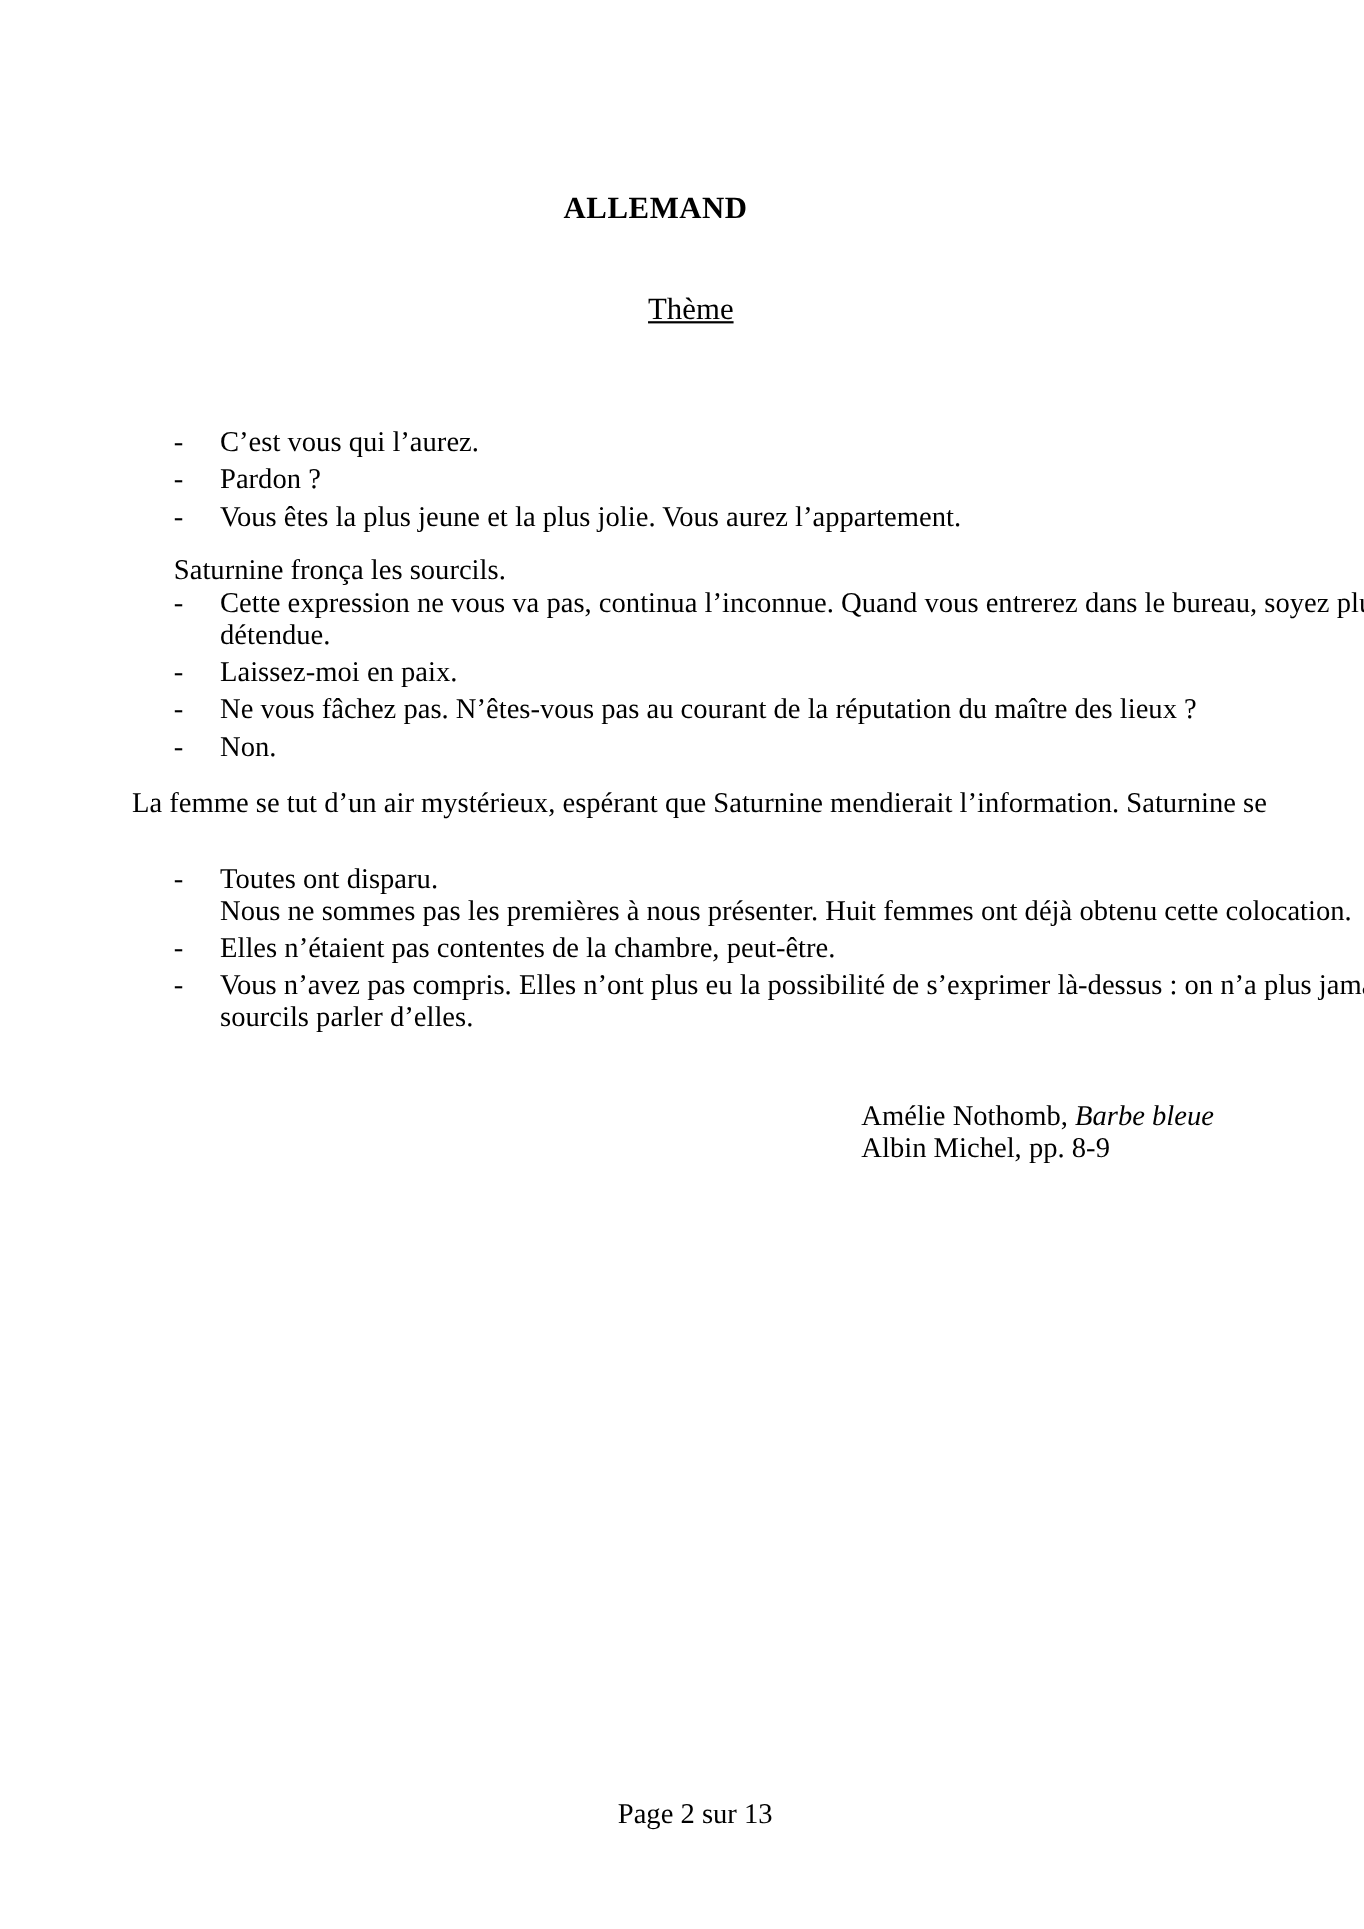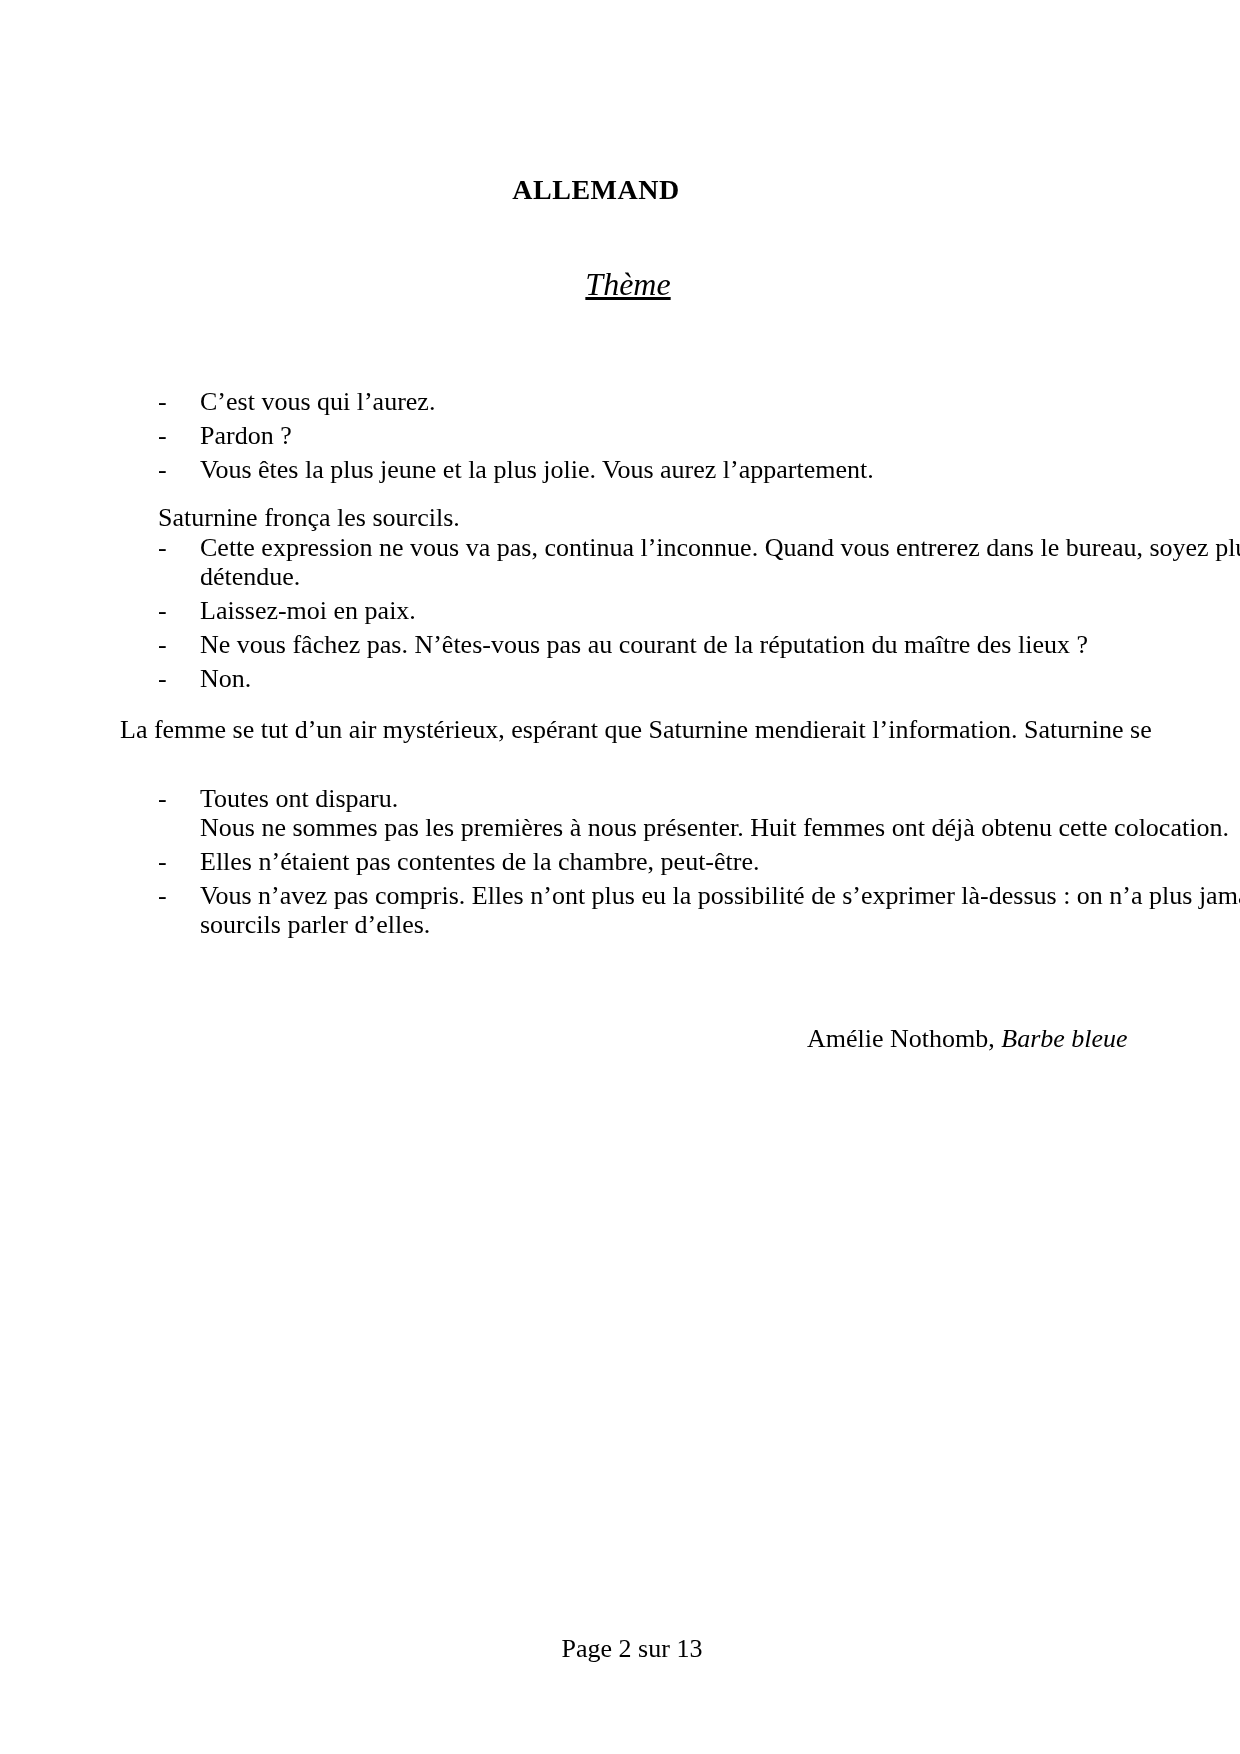--- a/index.html
+++ b/index.html
@@ -17,21 +17,21 @@
   .doc-title {
     top: 176px; left: 0; width: 1192px;
     text-align: center;
     font-size: 28px; font-weight: bold;
     letter-spacing: 0.5px;
     line-height: 1;
   }
   .doc-subtitle {
     top: 268px; left: 16px; width: 1224px;
     text-align: center;
-    font-size: 32px; font-style: italic;
+    font-size: 28px; 
     text-decoration: underline;
     line-height: 1;
   }
 
   .body-text { font-size: 26px; line-height: 29px; }
 
   .list { left: 158px; right: 40px; }
   .list-item { position: relative; padding-left: 42px; margin-bottom: 5px; }
   .list-item .dash { position: absolute; left: 0; top: 0; }
 
@@ -107,20 +107,21 @@
     <span class="dash">-</span>
     <div class="line">Elles n’étaient pas contentes de la chambre, peut-être.</div>
   </div>
   <div class="list-item">
     <span class="dash">-</span>
     <div class="line">Vous n’avez pas compris. Elles n’ont plus eu la possibilité de s’exprimer là-dessus : on n’a plus jamais</div>
     <div class="line">sourcils parler d’elles.</div>
   </div>
 </div>
 
-<div class="abs body-text attribution" style="top:1024px;margin-left:24px;">
+<div class="abs body-text attribution" style="top:1000px;">
   <div class="line">
     <span>Amélie Nothomb,</span>
     <span class="work">Barbe bleue</span>
   </div>
+  <div class="line">Albin Michel, pp. 8-9</div>
 </div>
 
 <div class="abs page-footer">Page 2 sur 13</div>
 
 </body></html>

